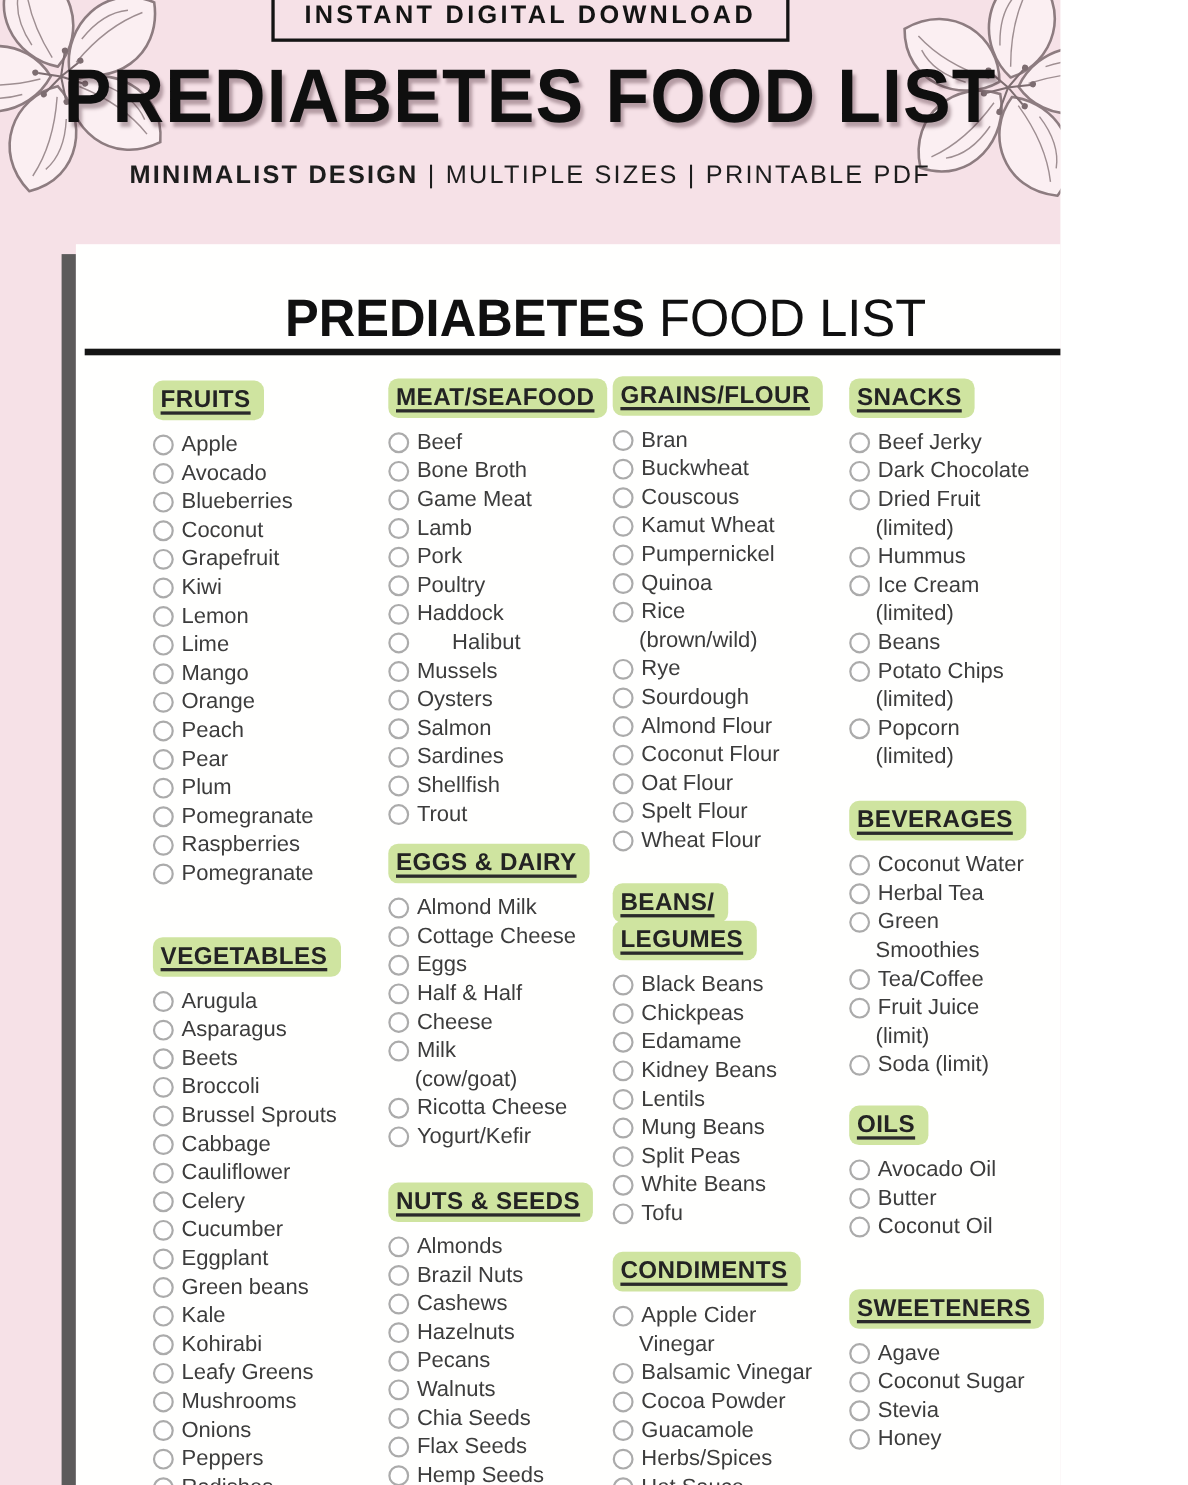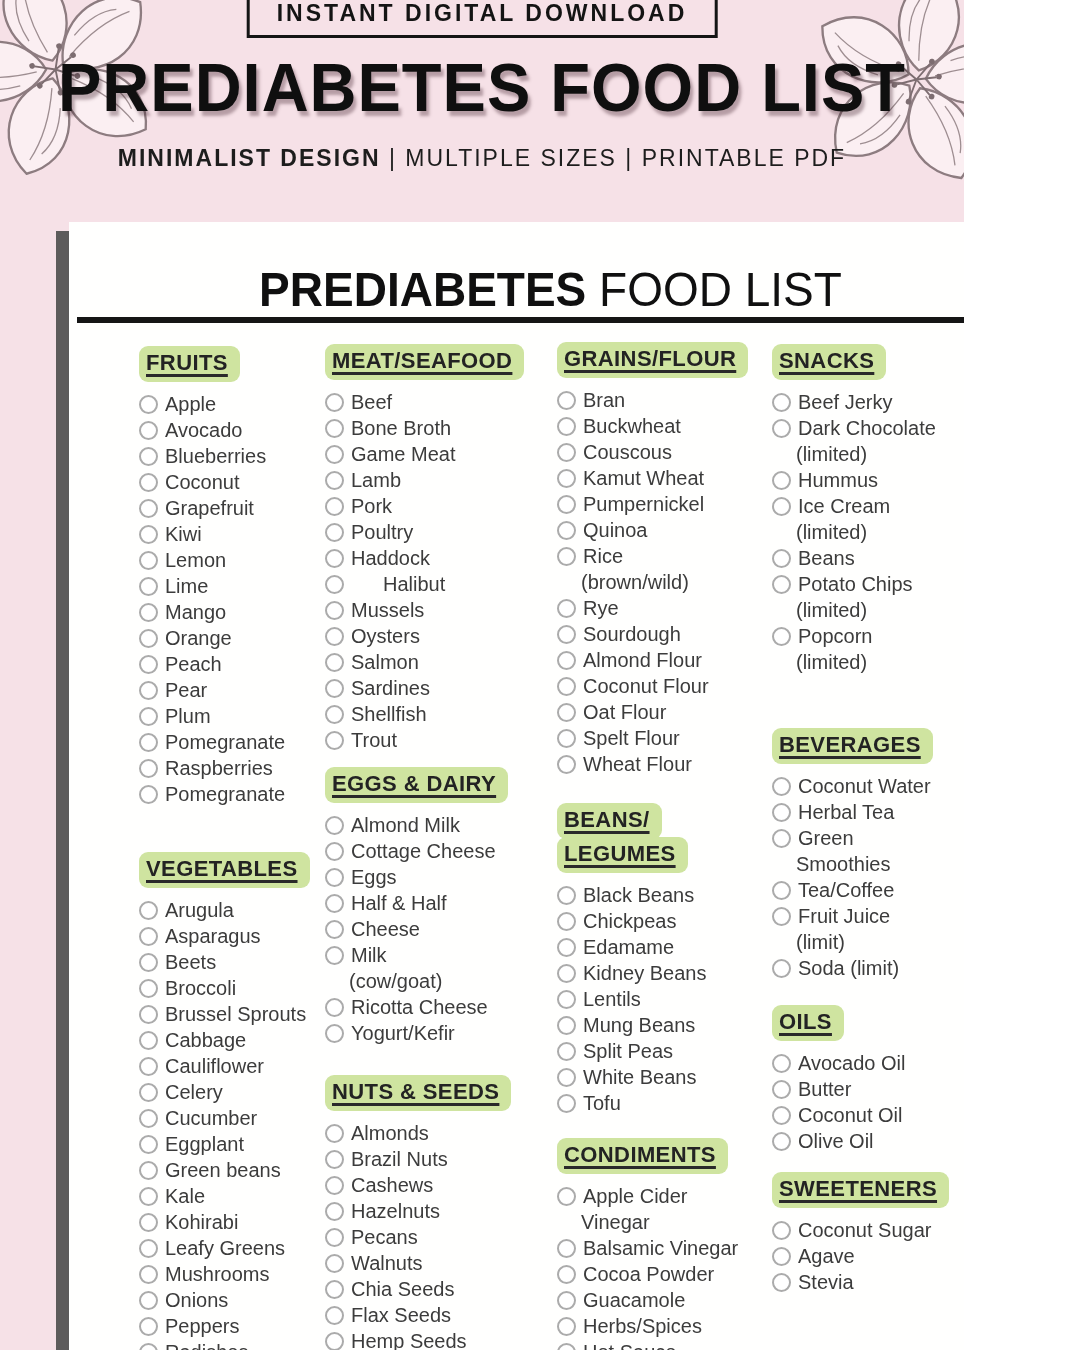--- a/index.html
+++ b/index.html
@@ -39,21 +39,21 @@
   .page-shadow{position:absolute; left:56px; top:231px; width:13px; height:1119px; background:var(--shadow,#5d5b5b);}
   .doc{position:absolute; left:69px; top:222px; width:963px; height:1128px; background:#fffffe;}
   .doc-title{position:absolute; top:40px; left:0; width:100%; text-align:center;
     font-size:46px; color:#101010; letter-spacing:0; transform:scaleY(1.04);}
   .doc-title .b{font-weight:700;}
   .doc-title .r{font-weight:400;}
   .doc-rule{position:absolute; top:95px; left:8px; right:0; height:6px; background:#151515;}
 
   .column{position:absolute; top:0; height:100%;}
   .col-1{left:70px;  width:200px;}
-  .col-2{left:256px; width:214px;}
+  .col-2{left:284px; width:214px;}
   .col-3{left:488px; width:214px;}
   .col-4{left:703px; width:245px;}
 
   .section{position:absolute; left:0; width:100%;}
   .pill-wrap{display:flex; flex-direction:column; align-items:flex-start;}
   .pill{
     display:inline-block; background:var(--hl,#cfe4a0); border-radius:9px;
     padding:4px 12px 6px 7px; font-weight:700; font-size:22px; color:#232323;
     letter-spacing:.4px; white-space:nowrap;
     text-decoration:underline; text-decoration-thickness:2.5px; text-underline-offset:4px;
@@ -605,20 +605,24 @@
           </div>
           <div class="items">
             <div class="item">
               <div class="circle"></div>
               <div class="label" style="display: inline;">Beef Jerky</div>
             </div>
             <div class="item">
               <div class="circle"></div>
               <div class="label" style="display: inline;">Dark Chocolate</div>
             </div>
+            <div class="item">
+              <div class="circle"></div>
+              <div class="label" style="display: inline;">Dried Fruit</div>
+            </div>
             <div class="note">(limited)</div>
             <div class="item">
               <div class="circle"></div>
               <div class="label" style="display: inline;">Hummus</div>
             </div>
             <div class="item">
               <div class="circle"></div>
               <div class="label" style="display: inline;">Ice Cream</div>
             </div>
             <div class="note">(limited)</div>
@@ -681,42 +685,42 @@
               <div class="label" style="display: inline;">Avocado Oil</div>
             </div>
             <div class="item">
               <div class="circle"></div>
               <div class="label" style="display: inline;">Butter</div>
             </div>
             <div class="item">
               <div class="circle"></div>
               <div class="label" style="display: inline;">Coconut Oil</div>
             </div>
-            <div class="item">
-              <div class="circle"></div>
-              <div class="label" style="display: inline;">Olive Oil</div>
-            </div>
           </div>
         </div>
         <div class="section" style="top: 950px;">
           <div class="pill-wrap">
             <div class="pill">SWEETENERS</div>
           </div>
           <div class="items">
             <div class="item">
               <div class="circle"></div>
+              <div class="label" style="display: inline;">Agave</div>
+            </div>
+            <div class="item">
+              <div class="circle"></div>
               <div class="label" style="display: inline;">Coconut Sugar</div>
             </div>
             <div class="item">
               <div class="circle"></div>
-              <div class="label" style="display: inline;">Agave</div>
-            </div>
-            <div class="item">
-              <div class="circle"></div>
               <div class="label" style="display: inline;">Stevia</div>
+            </div>
+            <div class="item">
+              <div class="circle"></div>
+              <div class="label" style="display: inline;">Honey</div>
             </div>
             <div class="item">
               <div class="label" style="display: inline;"></div>
             </div>
           </div>
         </div>
       </div>
   </div>
 
 </div>

